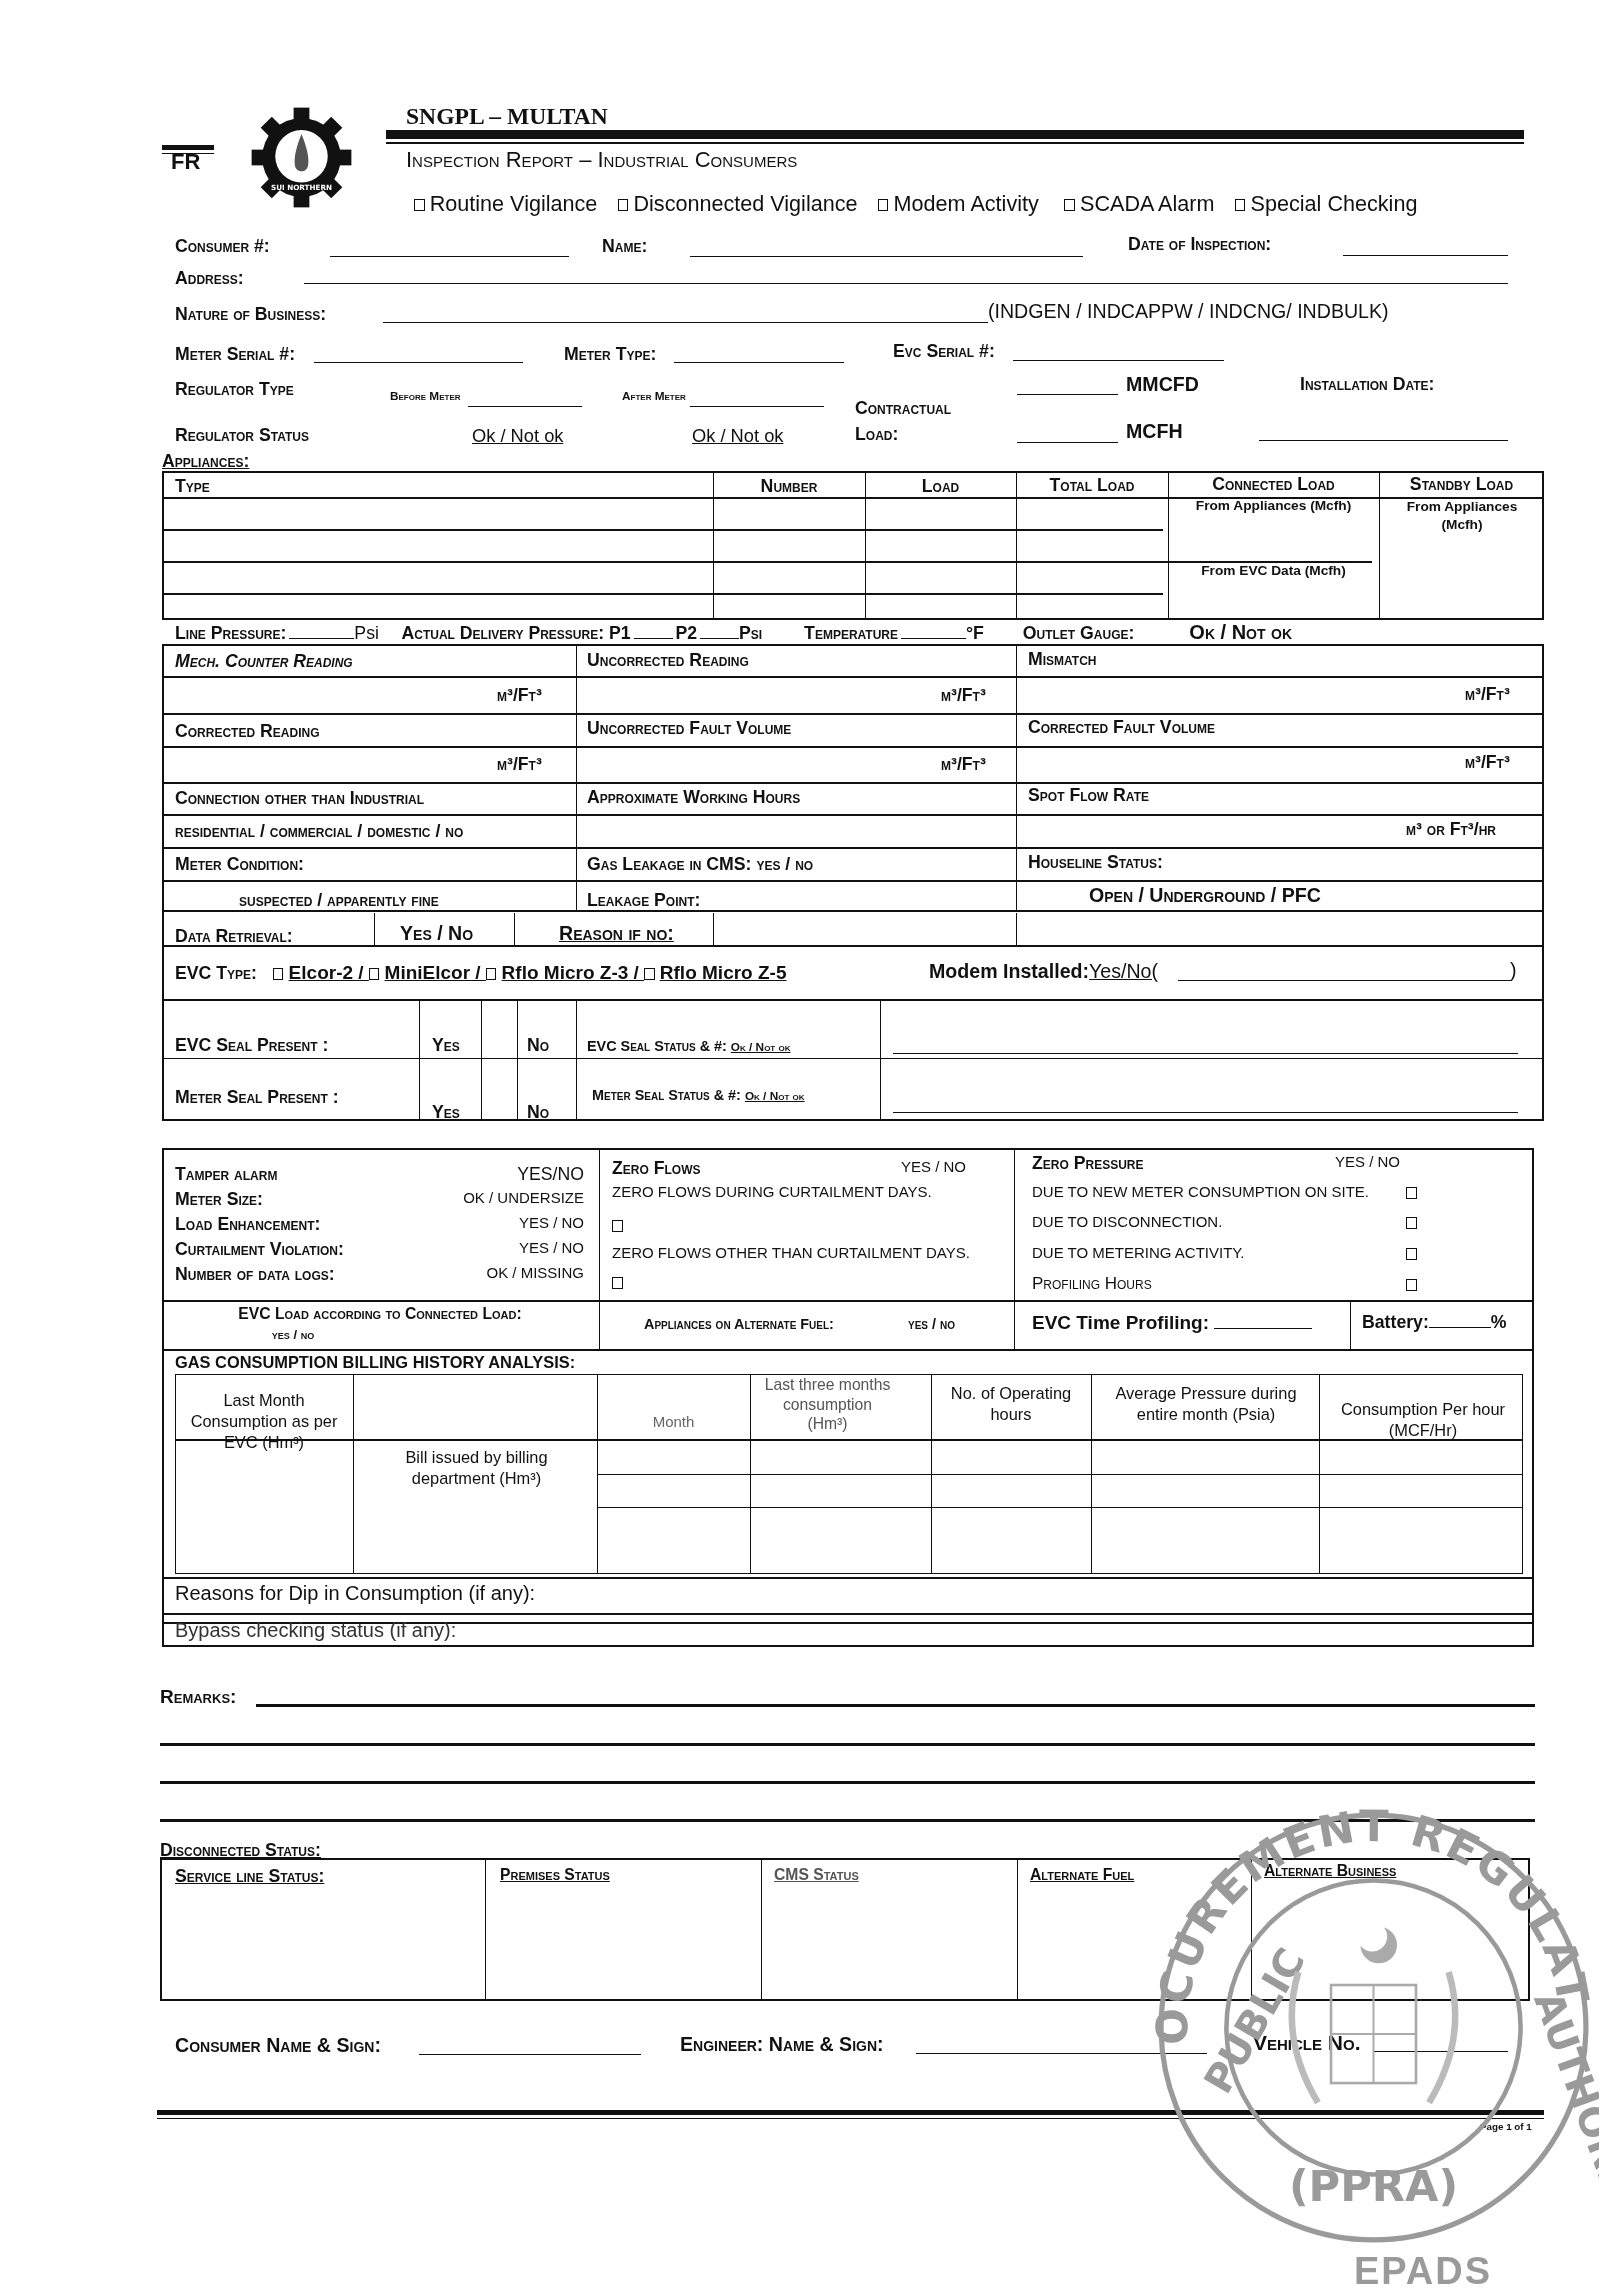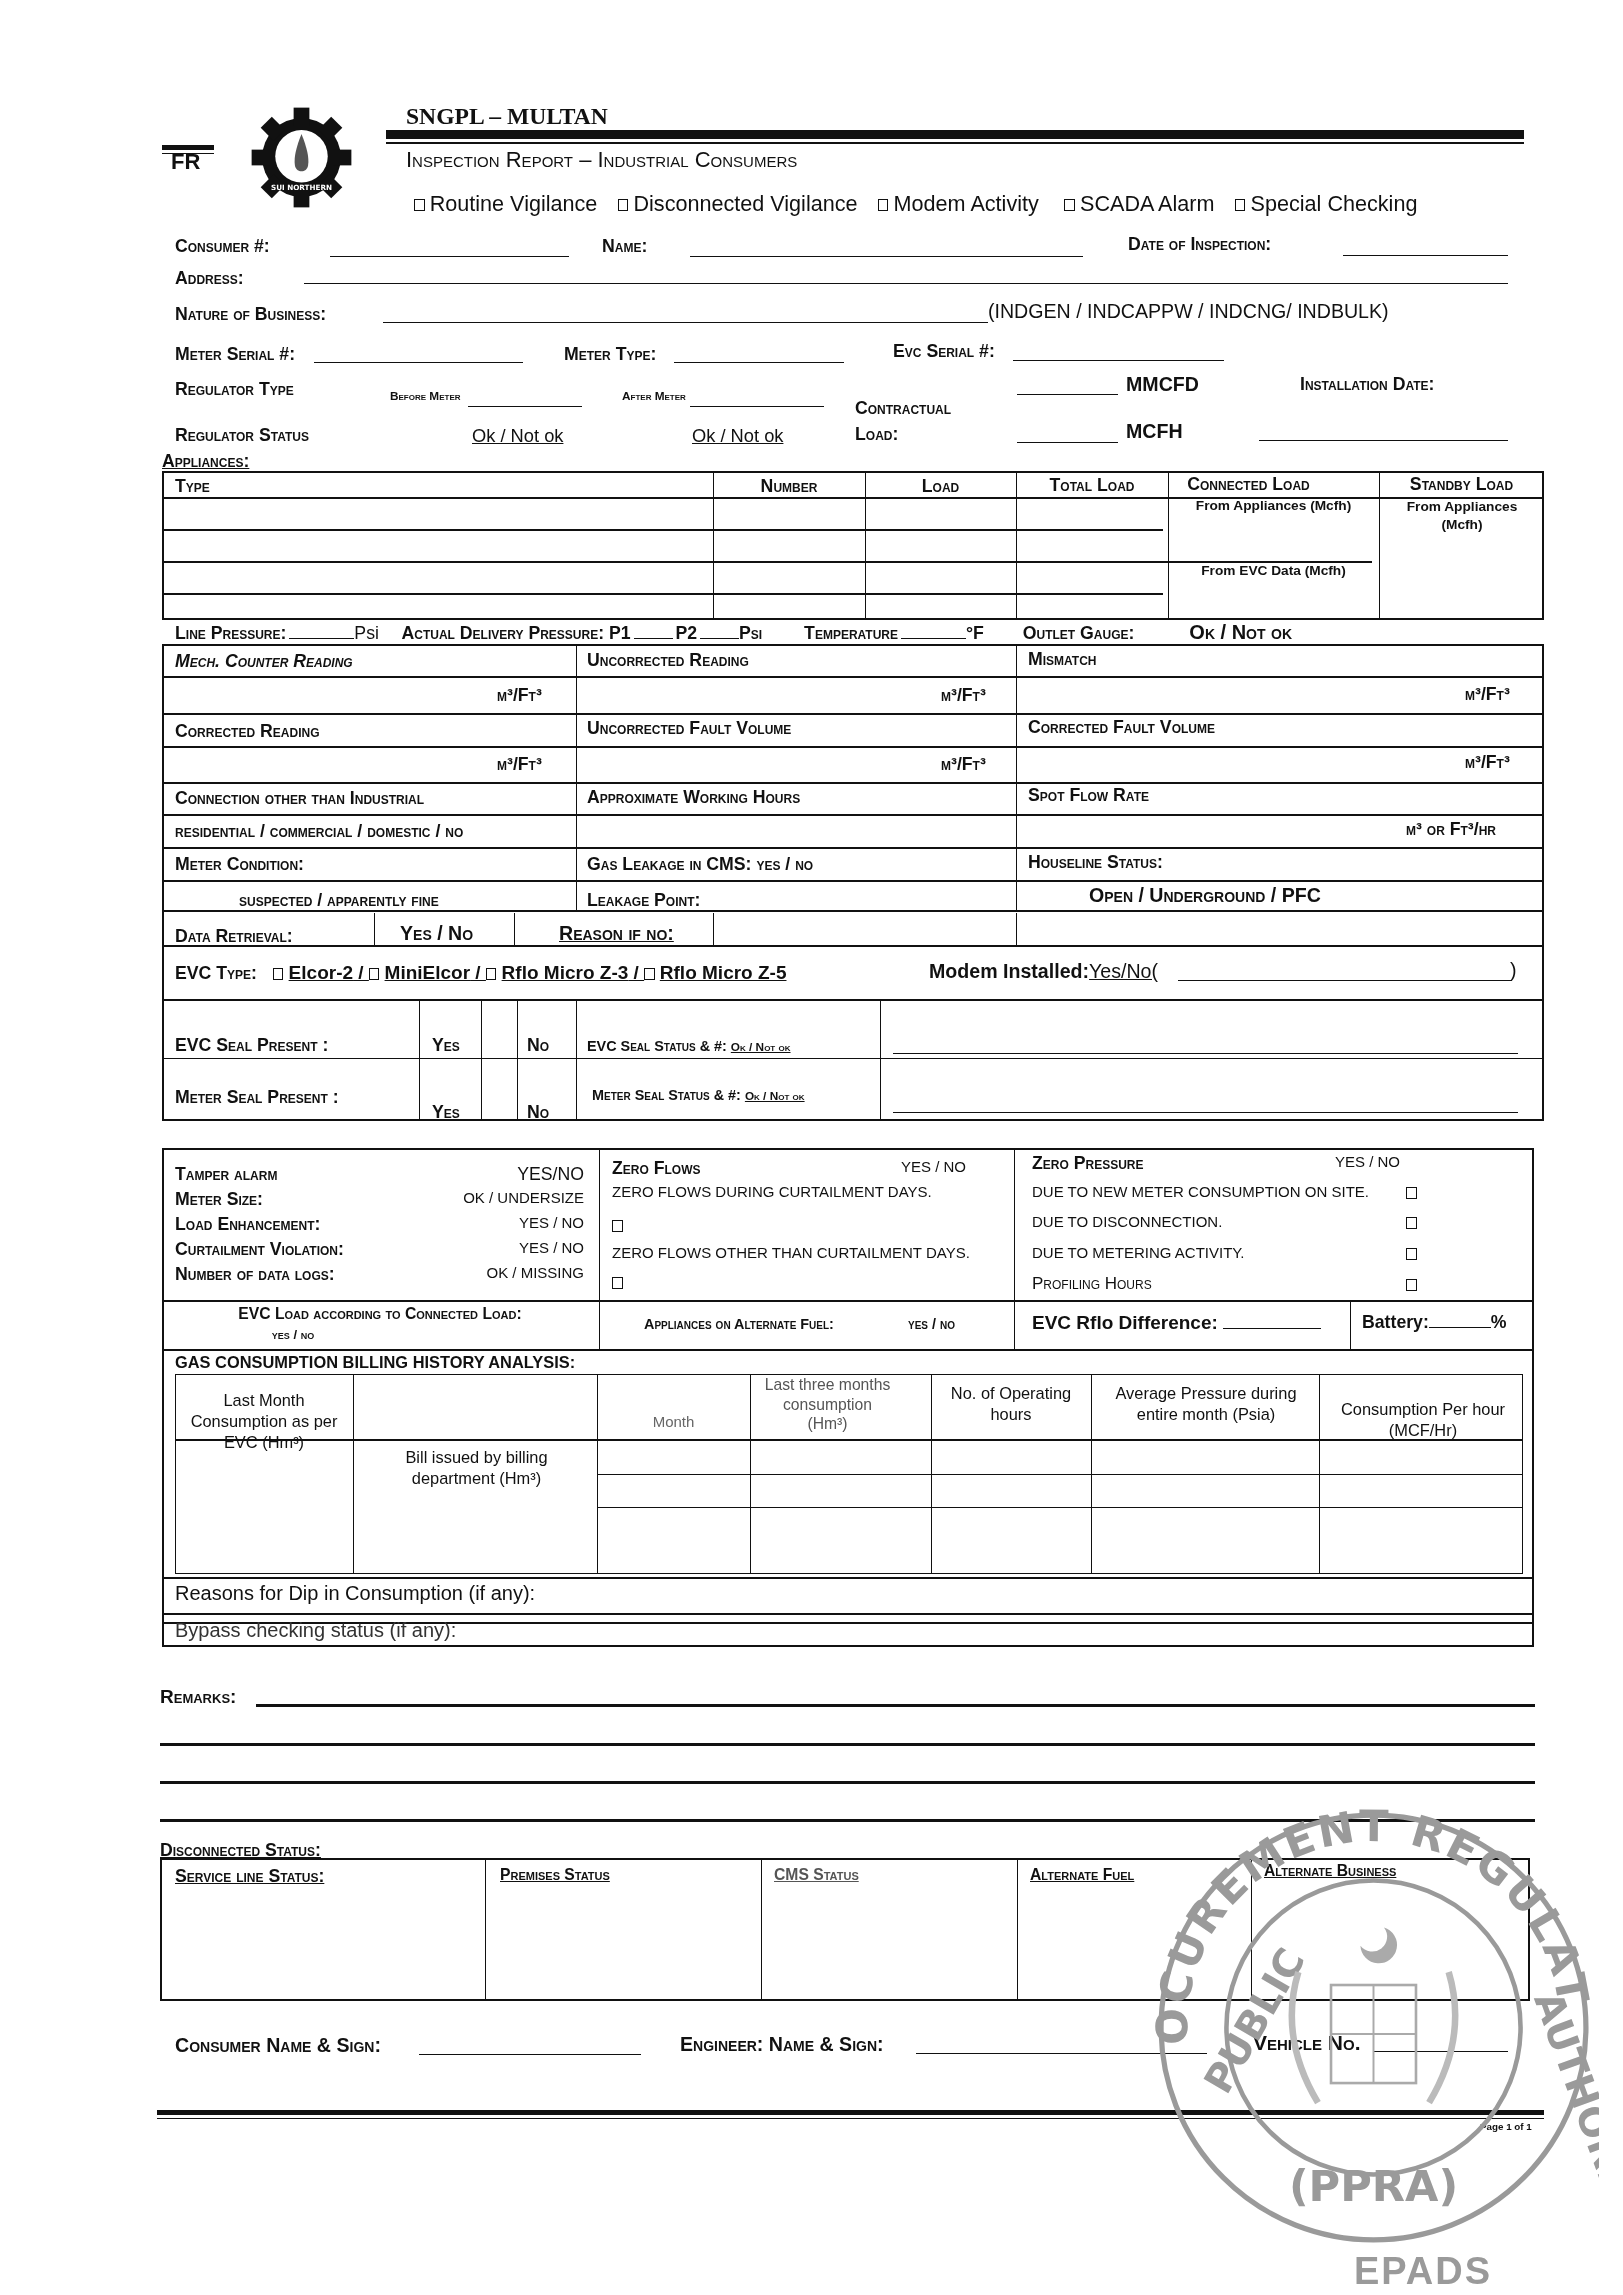--- a/index.html
+++ b/index.html
@@ -107,21 +107,21 @@
 <div class="vline" style="left:713px;top:471px;height:149px;"></div>
 <div class="vline" style="left:865px;top:471px;height:149px;"></div>
 <div class="vline" style="left:1016px;top:471px;height:149px;"></div>
 <div class="vline" style="left:1168px;top:471px;height:149px;"></div>
 <div class="vline" style="left:1379px;top:471px;height:149px;"></div>
 
 <div class="abs lbl" style="left:175px;top:476px;">Type</div>
 <div class="abs lbl center" style="left:713px;top:476px;width:152px;">Number</div>
 <div class="abs lbl center" style="left:865px;top:476px;width:151px;">Load</div>
 <div class="abs lbl center" style="left:1016px;top:475px;width:152px;">Total Load</div>
-<div class="abs lbl center" style="left:1116px;top:474px;width:211px;padding-left:27px;">Connected Load</div>
+<div class="abs lbl center" style="left:1168px;top:474px;width:211px;">Connected Load</div>
 <div class="abs lbl center" style="left:1379px;top:474px;width:165px;">Standby Load</div>
 <div class="abs center" style="left:1168px;top:498px;width:211px;font-size:13.7px;font-weight:bold;">From Appliances (Mcfh)</div>
 <div class="abs center" style="left:1168px;top:563px;width:211px;font-size:13.7px;font-weight:bold;">From EVC Data (Mcfh)</div>
 <div class="abs center" style="left:1386px;top:498px;width:152px;font-size:13.7px;font-weight:bold;line-height:17.7px;">From Appliances (Mcfh)</div>
 
 <div class="abs" style="left:175px;top:621px;white-space:nowrap;">
   <span class="lbl">Line Pressure:</span>
   <span style="display:inline-block;width:65px;border-bottom:1.3px solid #111;height:13px;"></span><span class="plain" style="margin-right:19.6px;">Psi</span>
   <span class="lbl">Actual Delivery Pressure: P1</span>
   <span style="display:inline-block;width:39px;border-bottom:1.3px solid #111;height:13px;"></span>
@@ -260,21 +260,21 @@
 <div class="abs chk" style="left:1406px;top:1217px;"></div>
 <div class="abs plain" style="left:1032px;top:1244px;font-size:15px;">DUE TO METERING ACTIVITY.</div>
 <div class="abs chk" style="left:1406px;top:1248px;"></div>
 <div class="abs plain sc" style="left:1032px;top:1274px;font-size:17px;font-weight:normal;">Profiling Hours</div>
 <div class="abs chk" style="left:1406px;top:1279px;"></div>
 
 <div class="abs lbl center" style="left:162px;top:1305px;width:436px;font-size:15.7px;">EVC Load according to Connected Load:</div>
 <div class="abs lbl center" style="left:162px;top:1327px;width:262px;font-size:13px;">yes / no</div>
 <div class="abs lbl" style="left:644px;top:1316px;font-size:14.4px;">Appliances on Alternate Fuel:</div>
 <div class="abs lbl" style="left:908px;top:1316px;font-size:14.4px;">yes / no</div>
-<div class="abs" style="left:1032px;top:1312px;font-size:19px;font-weight:bold;white-space:nowrap;"><span>EVC Rflo Difference:</span> <span style="display:inline-block;width:98px;border-bottom:1.3px solid #111;height:14.4px;"></span></div>
+<div class="abs" style="left:1032px;top:1312px;font-size:19px;font-weight:bold;white-space:nowrap;"><span>EVC Time Profiling:</span> <span style="display:inline-block;width:98px;border-bottom:1.3px solid #111;height:14.4px;"></span></div>
 <div class="abs" style="left:1362px;top:1312px;font-size:17.7px;font-weight:bold;white-space:nowrap;"><span>Battery:</span><span style="display:inline-block;width:62px;border-bottom:1.3px solid #111;height:14.4px;"></span><span>%</span></div>
 
 <div class="abs box" style="left:162px;top:1349px;width:1372px;height:275px;border-top:none;"></div>
 <div class="abs lbl" style="left:175px;top:1353px;font-size:16.4px;">GAS CONSUMPTION BILLING HISTORY ANALYSIS:</div>
 <div class="abs" style="left:175px;top:1374px;width:1348px;height:200px;border:1.3px solid #111;box-sizing:border-box;"></div>
 <div class="hline" style="left:175px;top:1439px;width:1348px;"></div>
 <div class="hthin" style="left:597px;top:1474px;width:926px;"></div>
 <div class="hthin" style="left:597px;top:1507px;width:926px;"></div>
 <div class="vline" style="left:353px;top:1374px;height:200px;"></div>
 <div class="vline" style="left:597px;top:1374px;height:200px;"></div>

